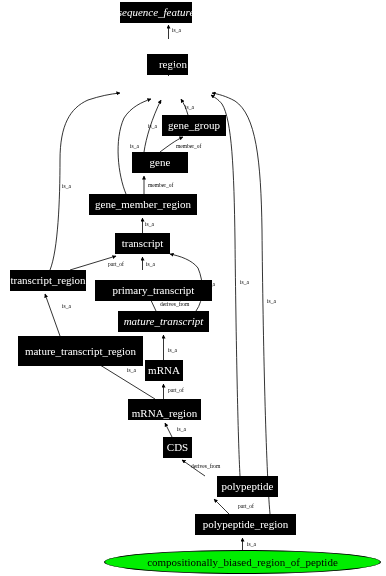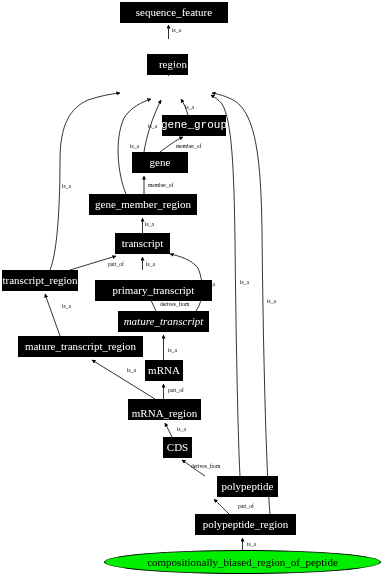--- a/index.html
+++ b/index.html
@@ -118,48 +118,48 @@
       <path d="M 240,476 C 238,440 236,340 235,240 C 234,170 232,120 222,104 C 218,99 214,97 211,95"></path>
 
       <path d="M 229,514 C 224,509 218,503 214,499"></path>
 
       <path d="M 270,514 C 266,470 263,340 262,230 C 261,160 256,115 235,101 C 226,96 218,94 212,93"></path>
 
       <path d="M 242.5,550 L 242.5,538"></path>
     </g>
   </svg>
 
-  <div class="node" style="left:120px;top:2px;width:108px;height:21px;">
+  <div class="node" style="left:120px;top:2px;width:72px;height:21px;font-style:italic;">
     <span>sequence_feature</span>
   </div>
   <div class="node" style="left:147px;top:54px;width:41px;height:21px;justify-content:flex-end;">
     <span>region</span>
   </div>
-  <div class="node" style="left:162px;top:115px;width:64px;height:21px;font-family:Liberation Mono, monospace;">
+  <div class="node" style="left:162px;top:115px;width:64px;height:21px;">
     <span>gene_group</span>
   </div>
   <div class="node" style="left:132px;top:152px;width:56px;height:21px;">
     <span>gene</span>
   </div>
   <div class="node" style="left:89px;top:194px;width:108px;height:21px;">
     <span>gene_member_region</span>
   </div>
   <div class="node" style="left:115px;top:233px;width:55px;height:21px;">
     <span>transcript</span>
   </div>
-  <div class="node" style="left:2px;top:270px;width:76px;height:21px;">
+  <div class="node" style="left:10px;top:270px;width:76px;height:21px;">
     <span>transcript_region</span>
   </div>
   <div class="node" style="left:95px;top:280px;width:117px;height:21px;">
     <span>primary_transcript</span>
   </div>
   <div class="node" style="left:118px;top:311px;width:91px;height:21px;font-style:italic;">
     <span>mature_transcript</span>
   </div>
-  <div class="node" style="left:18px;top:336px;width:125px;height:21px;font-family:Liberation Serif, serif;">
+  <div class="node" style="left:18px;top:336px;width:125px;height:30px;font-family:Liberation Serif, serif;">
     <span>mature_transcript_region</span>
   </div>
   <div class="node" style="left:145px;top:360px;width:38px;height:21px;">
     <span>mRNA</span>
   </div>
   <div class="node" style="left:128px;top:399px;width:73px;height:21px;align-items:flex-end;">
     <span>mRNA_region</span>
   </div>
   <div class="node" style="left:163px;top:437px;width:29px;height:21px;">
     <span>CDS</span>

